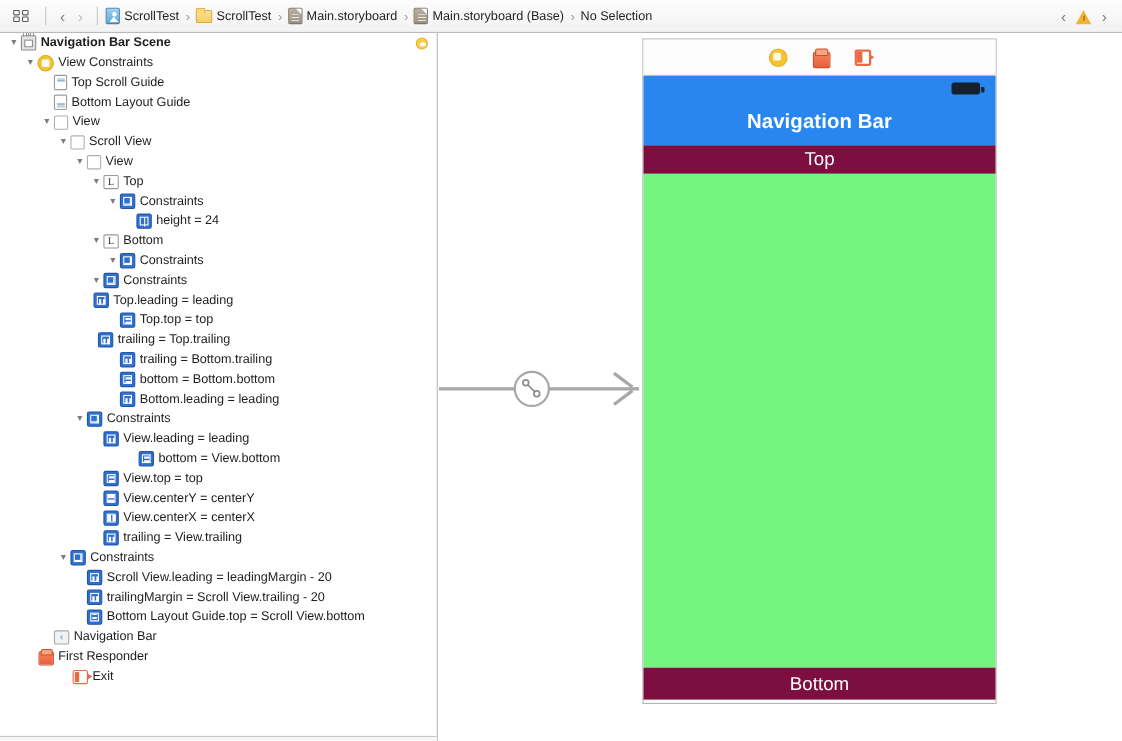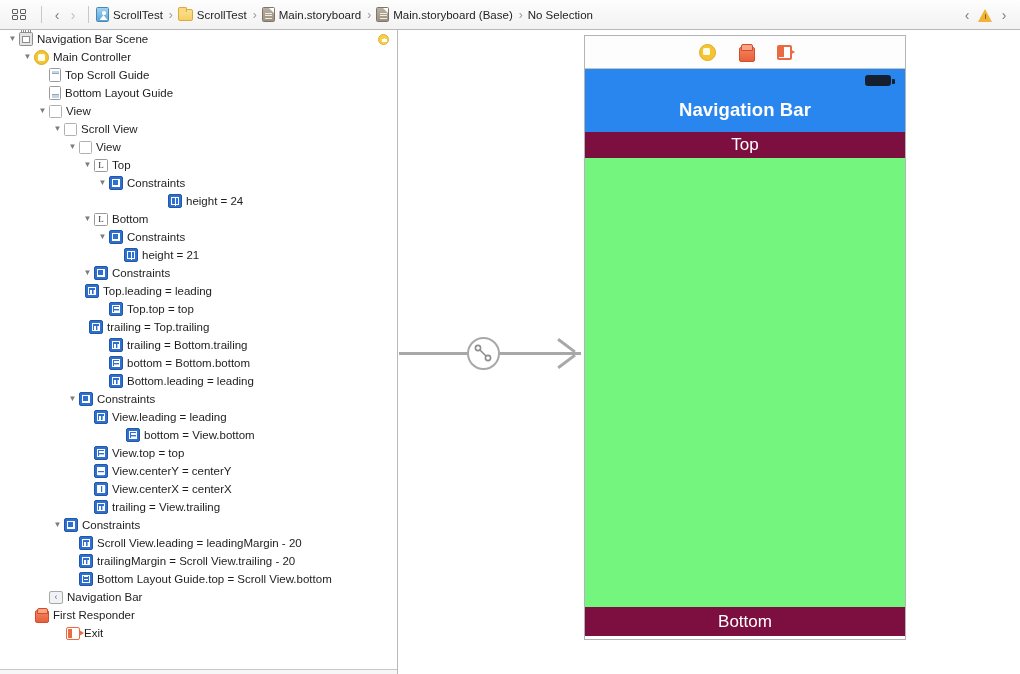--- a/index.html
+++ b/index.html
@@ -121,21 +121,21 @@
     display: flex; align-items: center;
     white-space: nowrap; font-size: 11.5px; color: #1d1d1d;
   }
   .tw {
     width: 13px; flex: none; text-align: center;
     color: #7c7c7c; font-size: 8px; line-height: 1;
     user-select: none;
   }
   .tw.blank { color: transparent; }
   .row .lbl { margin-left: 4px; }
-  .row.bold .lbl { font-weight: normal; }
+  .row.bold .lbl { font-weight: bold; }
 
   
   .oi { width: 14px; height: 14px; flex: none; position: relative; }
 
   .oi-scene {
     background: #e3e3e3; border: 1px solid #8d8d8d; border-radius: 1.5px;
   }
   .oi-scene::before {
     content: ""; position: absolute; left: 1px; top: -3px; width: 10px; height: 3px;
     background: repeating-linear-gradient(90deg,#8d8d8d 0 1px, transparent 1px 2.2px);
@@ -434,21 +434,21 @@
     <div id="outline-rows">
         <div class="row bold" style="padding-left: 6px;">
           <span class="tw">▼</span>
           <span class="oi oi-scene"></span>
           <span class="lbl">Navigation Bar Scene</span>
           <span class="initial-badge"></span>
         </div>
         <div class="row" style="padding-left: 21px;">
           <span class="tw">▼</span>
           <span class="oi oi-vc"></span>
-          <span class="lbl">Main Controller</span>
+          <span class="lbl">View Constraints</span>
         </div>
         <div class="row" style="padding-left: 36px;">
           <span class="tw blank"></span>
           <span class="oi oi-guide top"></span>
           <span class="lbl">Top Scroll Guide</span>
         </div>
         <div class="row" style="padding-left: 36px;">
           <span class="tw blank"></span>
           <span class="oi oi-guide bot"></span>
           <span class="lbl">Bottom Layout Guide</span>
@@ -471,39 +471,34 @@
         <div class="row" style="padding-left: 81px;">
           <span class="tw">▼</span>
           <span class="oi oi-label">L</span>
           <span class="lbl">Top</span>
         </div>
         <div class="row" style="padding-left: 96px;">
           <span class="tw">▼</span>
           <span class="oi oi-cgroup"></span>
           <span class="lbl">Constraints</span>
         </div>
-        <div class="row" style="padding-left: 111px; margin-left: 44px;">
+        <div class="row" style="padding-left: 111px;">
           <span class="tw blank"></span>
           <span class="oi oi-c g-height"></span>
           <span class="lbl">height = 24</span>
         </div>
         <div class="row" style="padding-left: 81px;">
           <span class="tw">▼</span>
           <span class="oi oi-label">L</span>
           <span class="lbl">Bottom</span>
         </div>
         <div class="row" style="padding-left: 96px;">
           <span class="tw">▼</span>
           <span class="oi oi-cgroup"></span>
           <span class="lbl">Constraints</span>
-        </div>
-        <div class="row" style="padding-left: 111px;">
-          <span class="tw blank"></span>
-          <span class="oi oi-c g-height"></span>
-          <span class="lbl">height = 21</span>
         </div>
         <div class="row" style="padding-left: 81px;">
           <span class="tw">▼</span>
           <span class="oi oi-cgroup"></span>
           <span class="lbl">Constraints</span>
         </div>
         <div class="row" style="padding-left: 72px;">
           <span class="tw blank"></span>
           <span class="oi oi-c g-leading"></span>
           <span class="lbl">Top.leading = leading</span>

